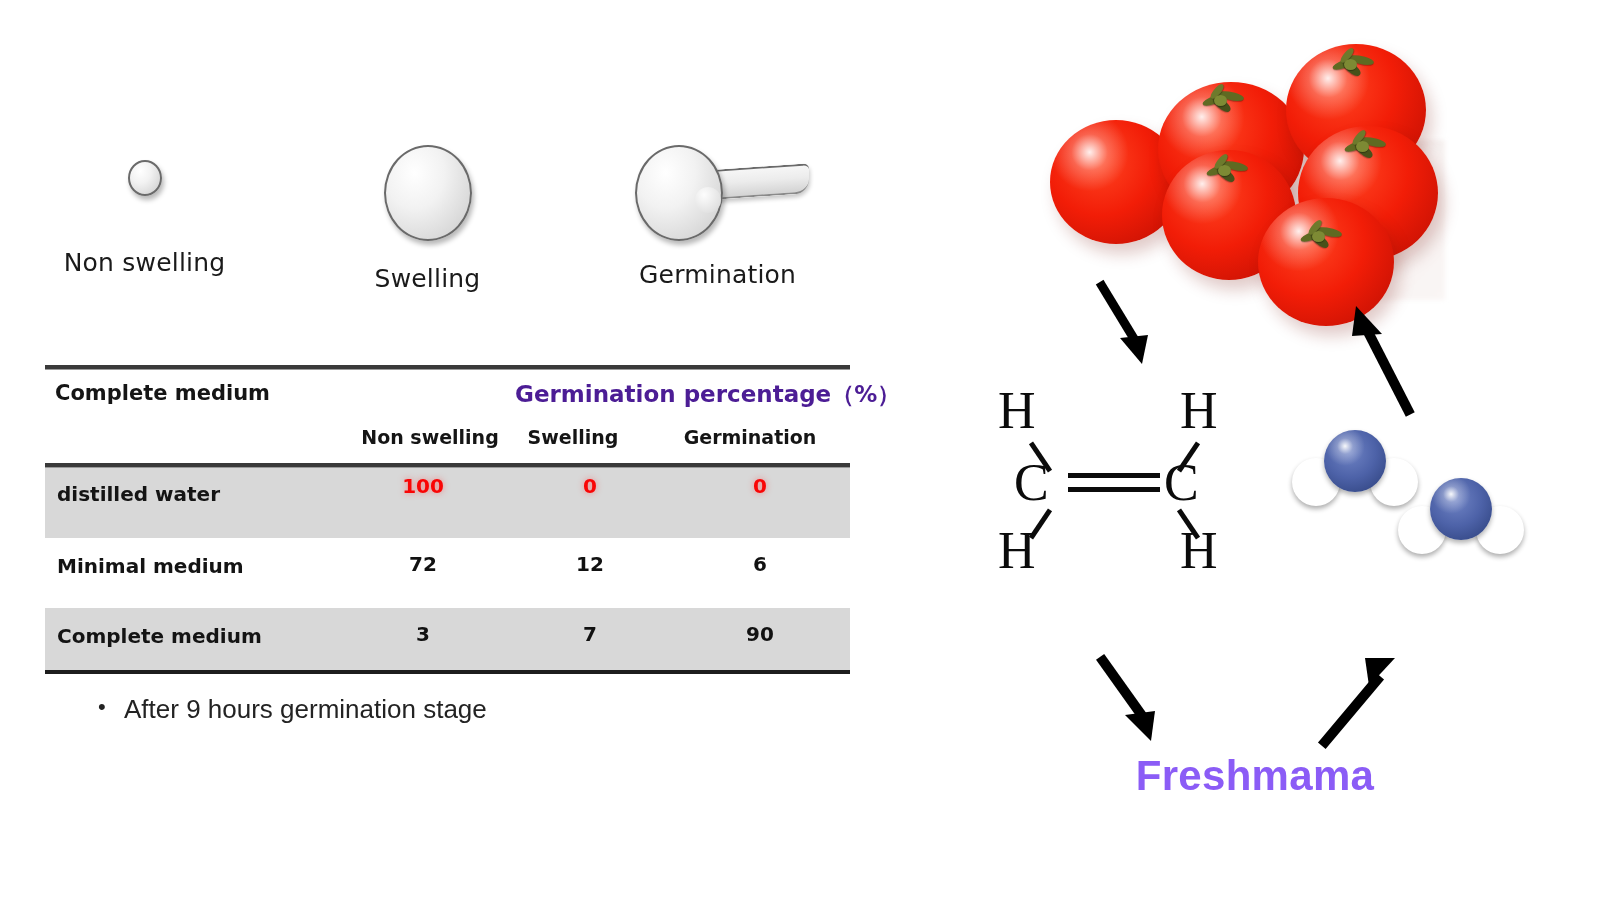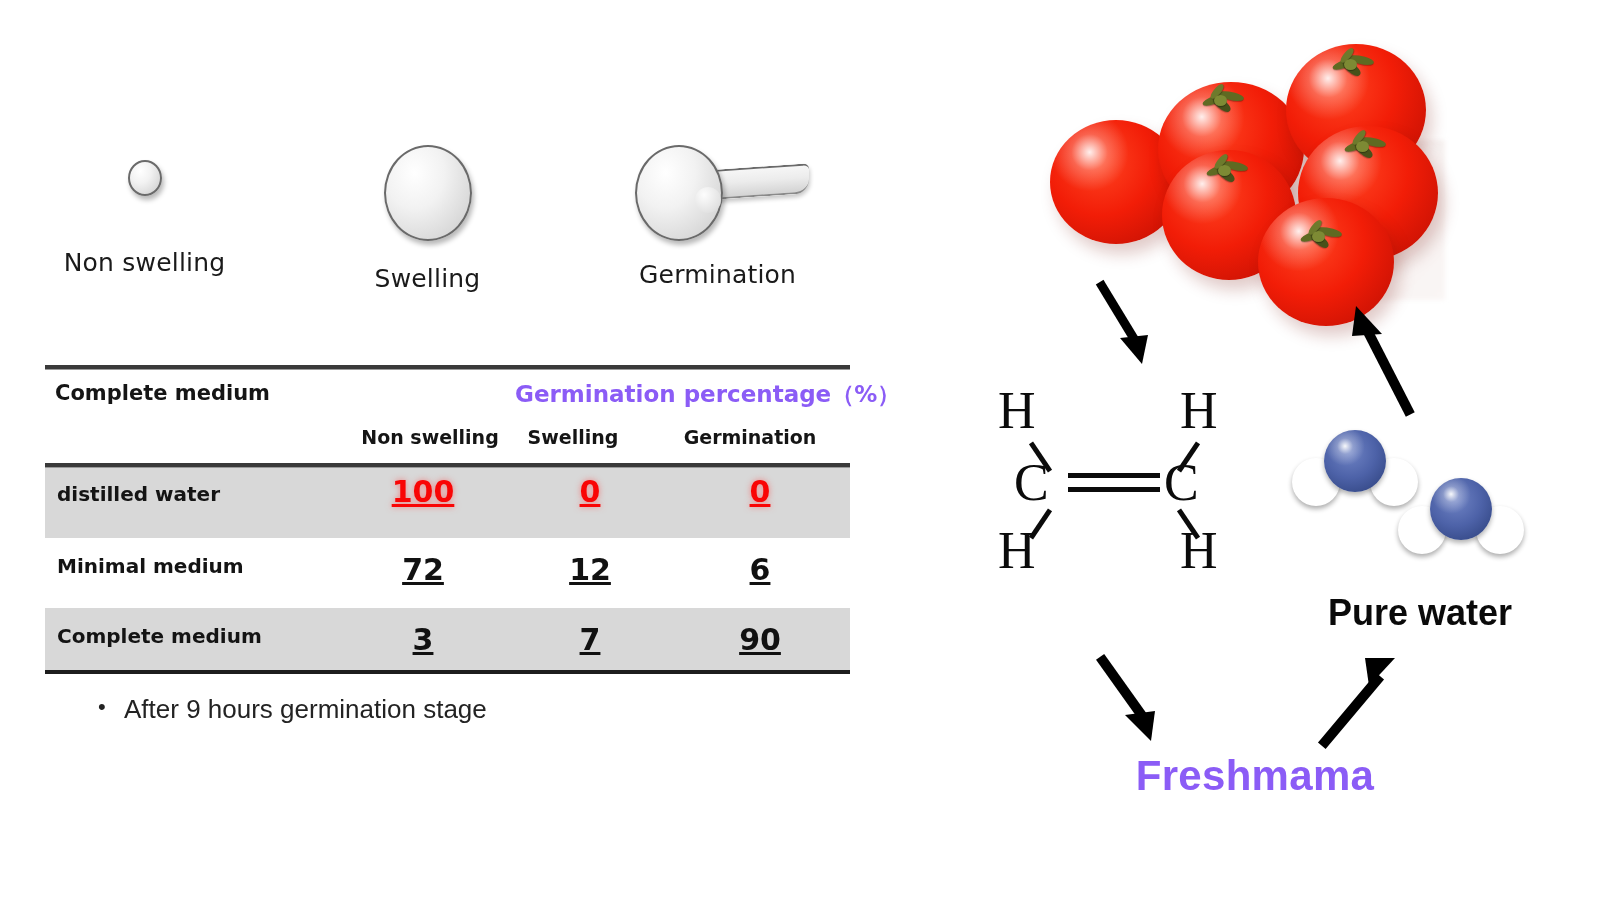--- a/index.html
+++ b/index.html
@@ -66,21 +66,21 @@
   .th-culture{
     position:absolute;left:10px;top:11px;
     font-size:21px;font-weight:bold;
     font-family:"DejaVu Sans", sans-serif;
     color:#151515;
   }
   .th-pct{
     position:absolute;left:470px;top:9px;
     font-size:23px;font-weight:bold;
     font-family:"DejaVu Sans", sans-serif;
-    color:#8b5cf6;white-space:nowrap;
+    color:#4c1d95;white-space:nowrap;
   }
   .subhead-row{position:relative;height:45px;}
   .sub-col{
     position:absolute;top:8px;
     font-size:19px;font-weight:bold;
     font-family:"DejaVu Sans", sans-serif;
     color:#151515;text-align:center;white-space:nowrap;
     transform:translateX(-50%);
   }
   .body-row{position:relative;background:#ffffff;}
@@ -89,25 +89,24 @@
   .row-h2{height:70px;}
   .row-h3{height:62px;}
   .cell-name{
     position:absolute;left:12px;top:14px;
     font-size:20px;font-weight:bold;
     font-family:"DejaVu Sans", sans-serif;
     color:#141414;white-space:nowrap;
   }
   .cell-val{
     position:absolute;top:6px;
-    font-size:30px;font-weight:bold;
+    font-size:20px;font-weight:bold;
     font-family:"DejaVu Sans", sans-serif;
     text-align:center;
     transform:translateX(-50%);
-    text-decoration:underline;
   }
   .cell-val.red{color:#f90505;text-shadow:0 0 6px rgba(255,60,60,.55);}
   .cell-val.black{color:#111111;}
 
   
   #caption-line{
     position:absolute;left:62px;top:694px;
     font-size:26px;
     font-family:Liberation Sans, sans-serif;
     color:#232323;
@@ -367,21 +366,20 @@
       <div class="hyd left"></div>
       <div class="hyd right"></div>
       <div class="oxy"></div>
     </div>
     <div class="h2o" style="left:118px;top:58px;">
       <div class="hyd left"></div>
       <div class="hyd right"></div>
       <div class="oxy"></div>
     </div>
   </div>
-  <div id="lbl-purewater">Pure water</div>
 
   <div class="arrow" style="left:195px;top:655px;">
     <svg width="90" height="100" viewBox="0 0 90 100">
       <line x1="8" y1="6" x2="48" y2="62" stroke="#000" stroke-width="10" stroke-linecap="square"></line>
       <polygon points="56,86 30,60 60,56" fill="#000"></polygon>
     </svg>
   </div>
 
   <div class="arrow" style="left:415px;top:650px;">
     <svg width="100" height="105" viewBox="0 0 100 105">

